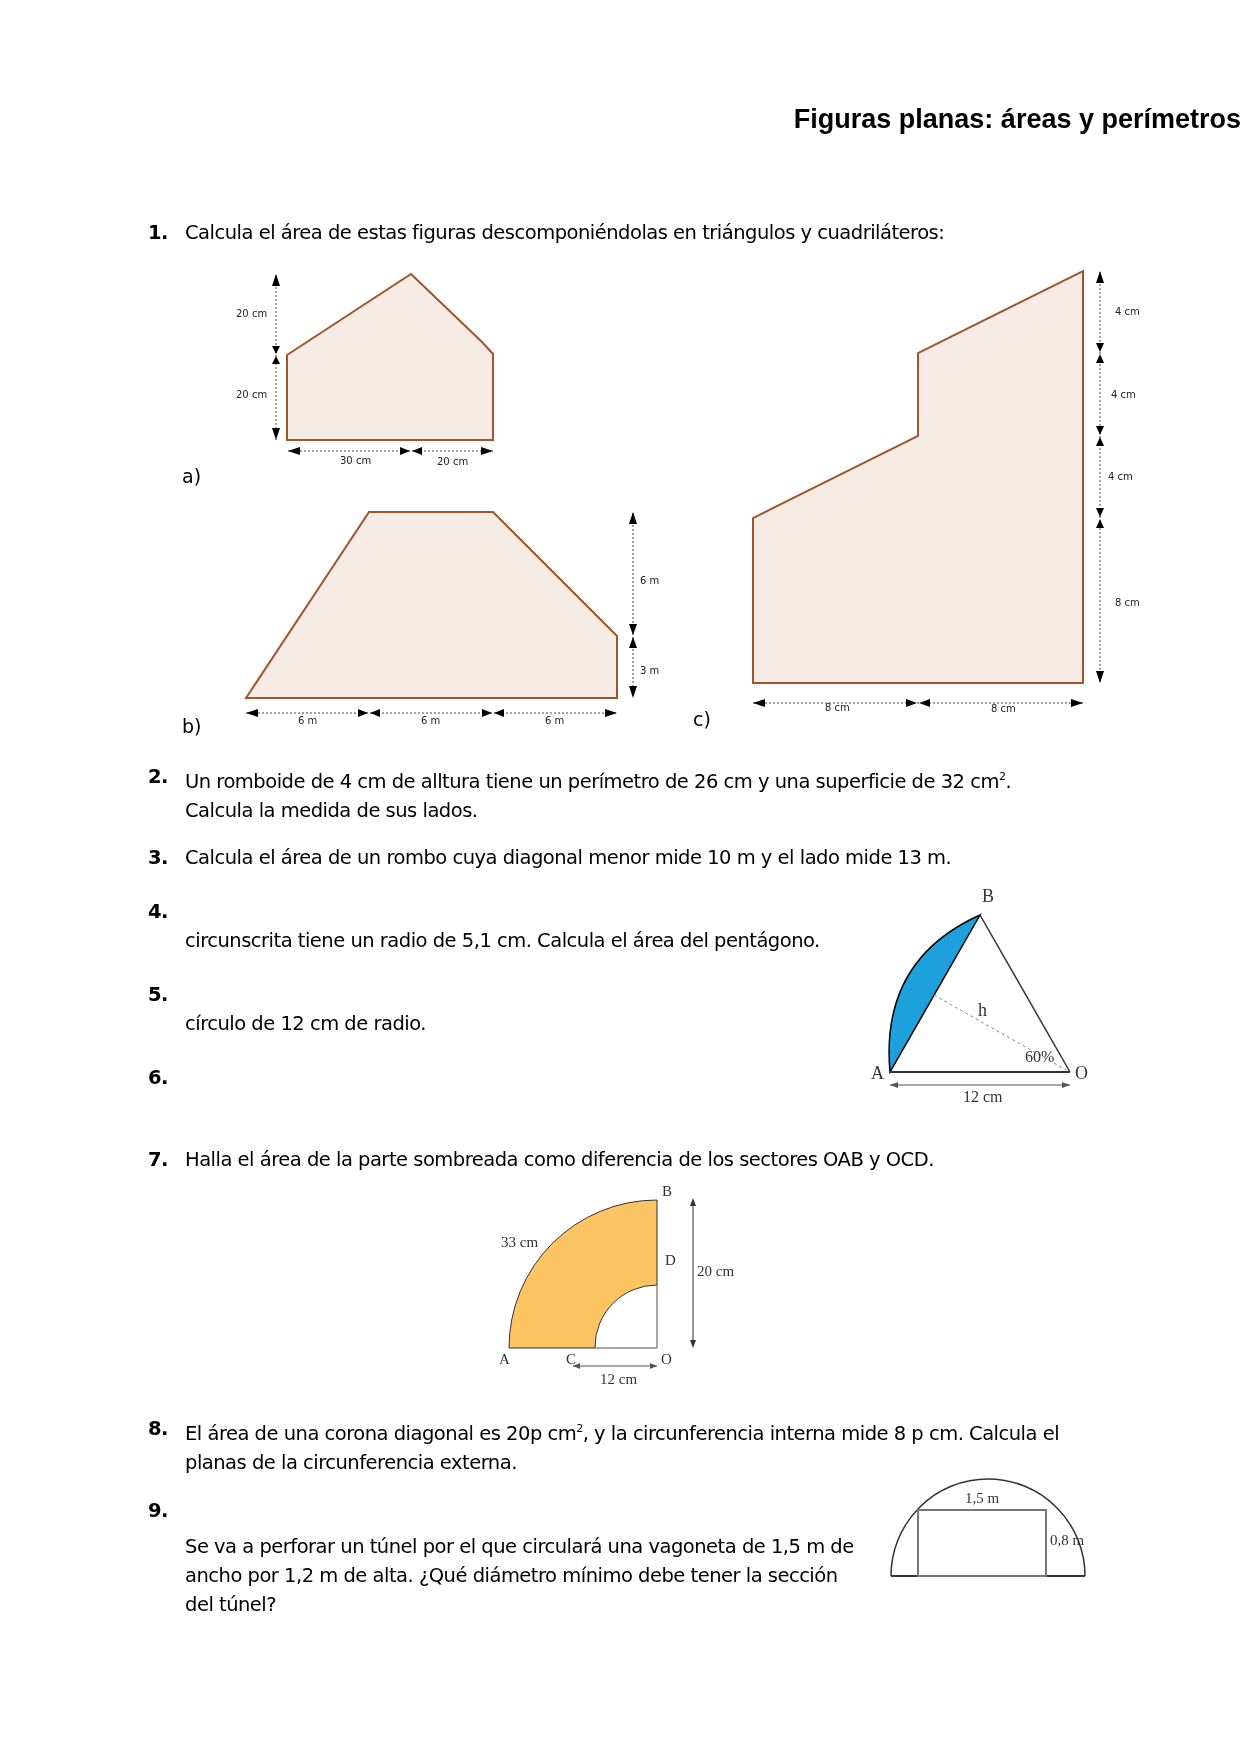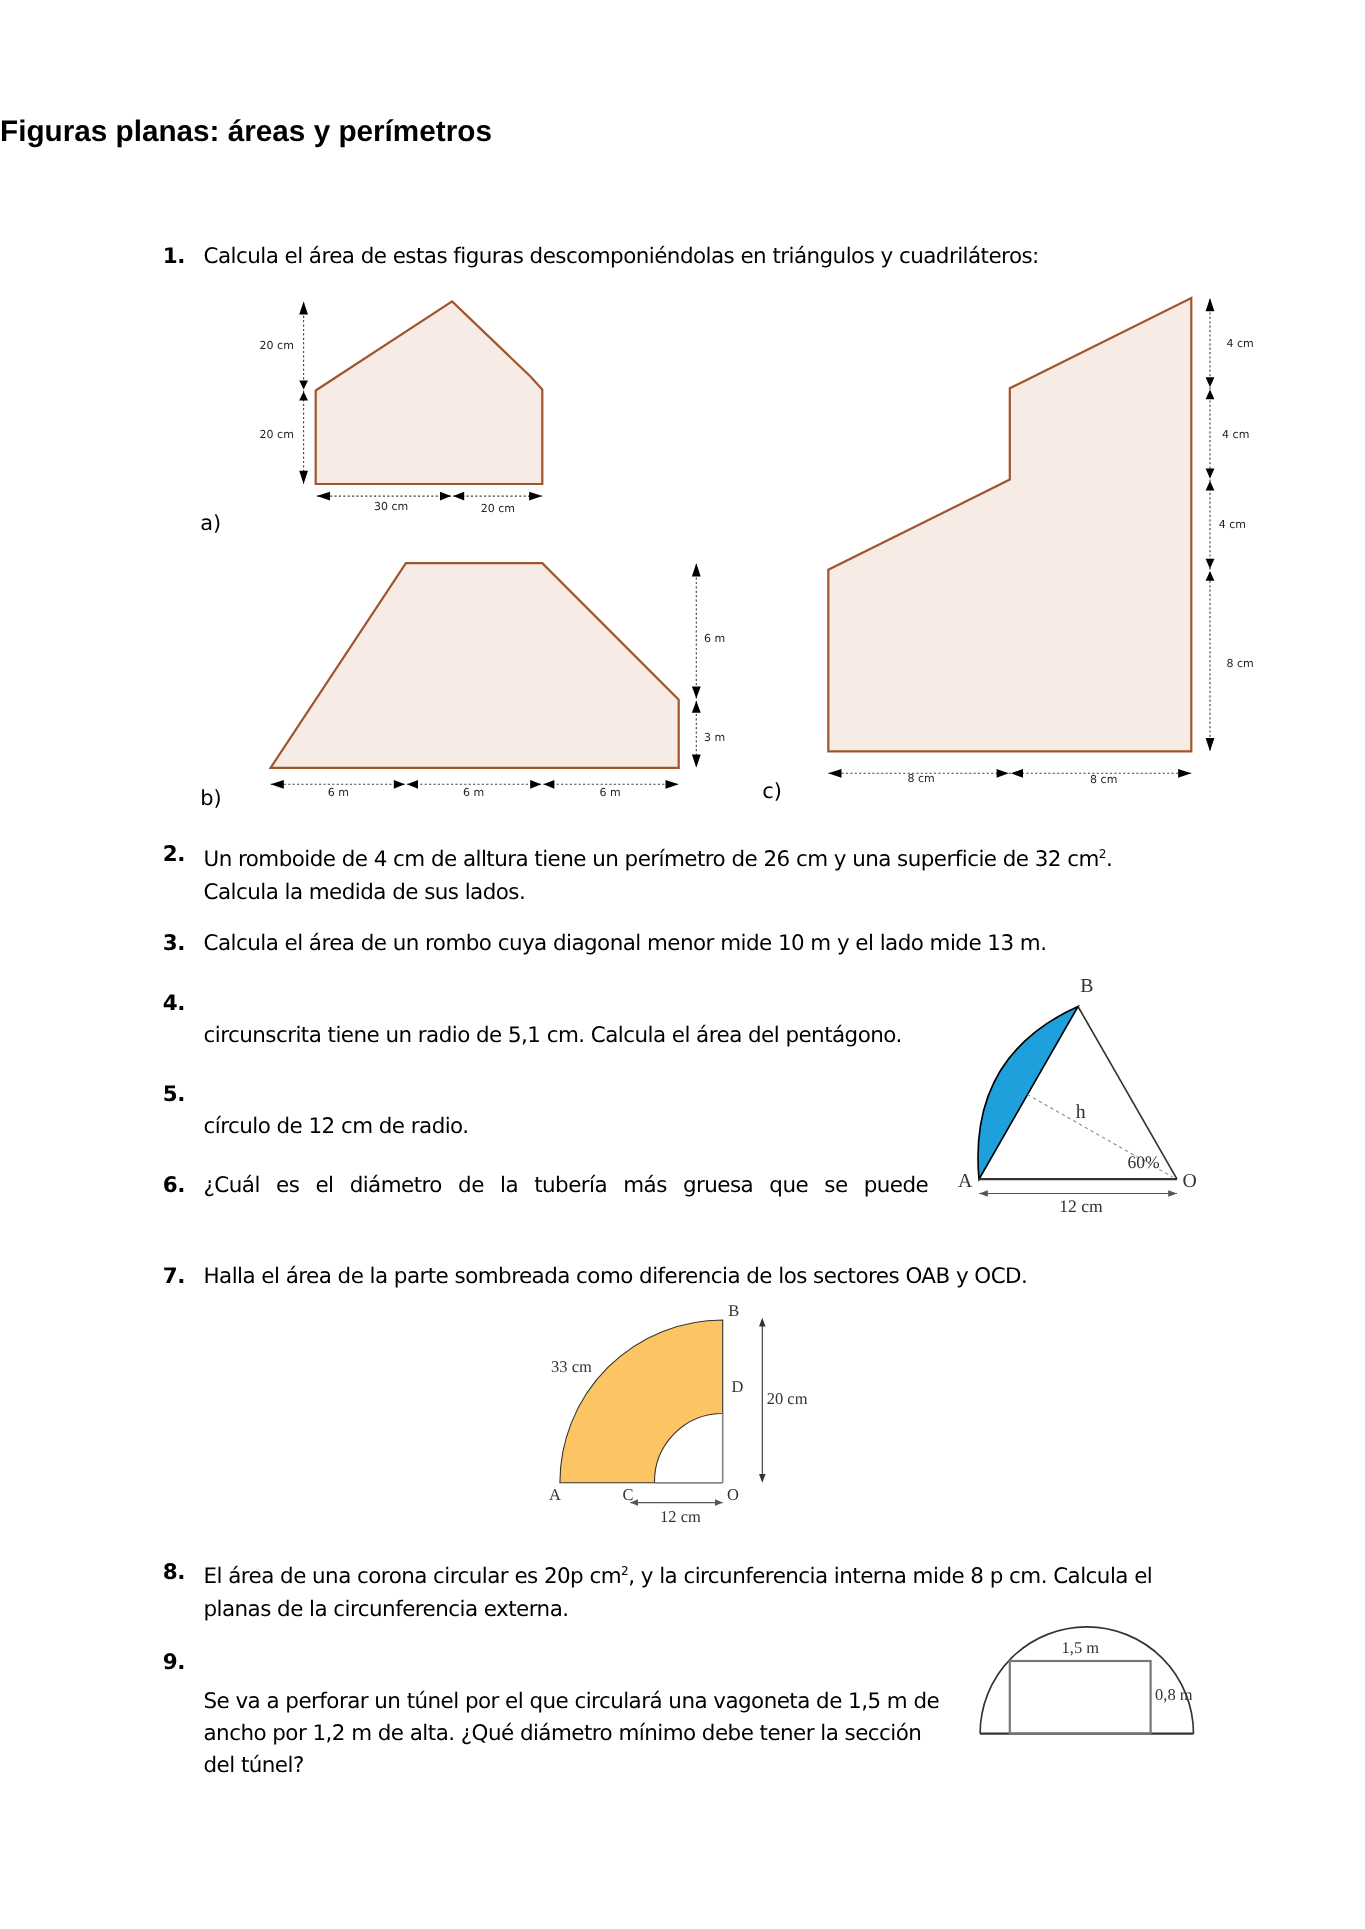--- a/index.html
+++ b/index.html
@@ -1,17 +1,17 @@
 <!DOCTYPE html>
 <html><head>
 <meta charset="utf-8">
 <style>
   html, body { margin:0; padding:0; background:#fff; }
   body { width:1241px; height:1754px; position:relative; overflow:hidden; font-family:"DejaVu Sans", sans-serif; color:#000; }
-  .title { position:absolute; left:0; width:1241px; top:104px; text-align:left; font-family:"Liberation Sans", sans-serif; font-weight:bold; font-size:27px; }
+  .title { position:absolute; left:0; width:1241px; top:104px; text-align:right; font-family:"Liberation Sans", sans-serif; font-weight:bold; font-size:27px; }
   .q { position:absolute; left:148px; font-size:19.5px; line-height:29px; font-family:"DejaVu Sans", sans-serif; letter-spacing:-0.5px; }
   .q .num { position:absolute; left:0; font-weight:bold; }
   .q .txt { position:absolute; left:37px; text-align:justify; }
   .lbl { position:absolute; font-size:19px; font-family:"DejaVu Sans", sans-serif; }
   svg { position:absolute; overflow:visible; }
   .dim { font-family:"DejaVu Sans", sans-serif; font-size:10px; fill:#222; }
   .ser { font-family:"Liberation Serif", serif; fill:#333; }
 </style>
 </head>
 <body>
@@ -151,33 +151,33 @@
   <span class="num">5.</span>
   <span class="txt" style="width:660px;white-space:nowrap;">
     <br>
     <span>círculo de 12 cm de radio.</span>
   </span>
 </div>
 
 <div class="q" style="top:1063px;width:700px;">
   <span class="num">6.</span>
   <span class="txt" style="width:660px;white-space:nowrap;">
-    <span style="word-spacing:9px;">¿Cuál es el diámetro de la tubería más gruesa que se puede</span><br>
+    <br>
   </span>
 </div>
 
 <div class="q" style="top:1145px;width:950px;">
   <span class="num">7.</span>
   <span class="txt" style="width:910px;white-space:nowrap;">Halla el área de la parte sombreada como diferencia de los sectores OAB y OCD.</span>
 </div>
 
 <div class="q" style="top:1414px;width:960px;">
   <span class="num">8.</span>
   <span class="txt" style="width:920px;white-space:nowrap;">
-    <span>El área de una corona circular es 20p cm</span><sup style="font-size:11px;">2</sup><span>, y la circunferencia interna mide 8 p cm. Calcula el</span><br>
+    <span>El área de una corona diagonal es 20p cm</span><sup style="font-size:11px;">2</sup><span>, y la circunferencia interna mide 8 p cm. Calcula el</span><br>
     <span>planas de la circunferencia externa.</span>
   </span>
 </div>
 
 <div class="q" style="top:1496px;width:720px;">
   <span class="num">9.</span>
   <span class="txt" style="width:680px;white-space:nowrap;margin-top:36px;">
     <span>Se va a perforar un túnel por el que circulará una vagoneta de 1,5 m de</span><br>
     <span>ancho por 1,2 m de alta. ¿Qué diámetro mínimo debe tener la sección</span><br>
     <span>del túnel?</span>

